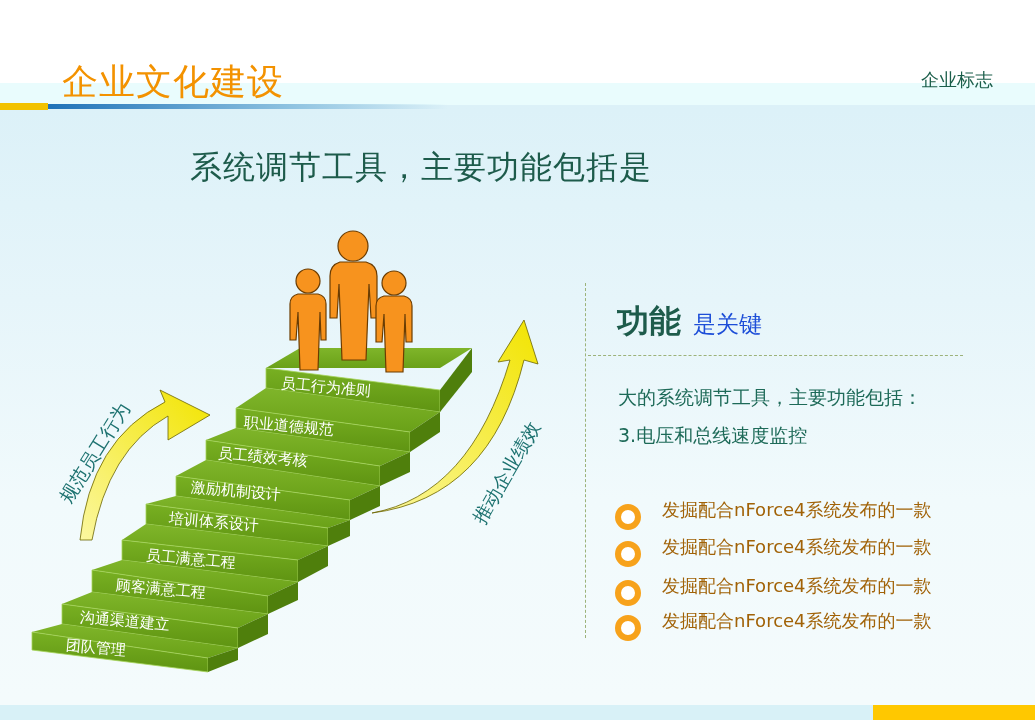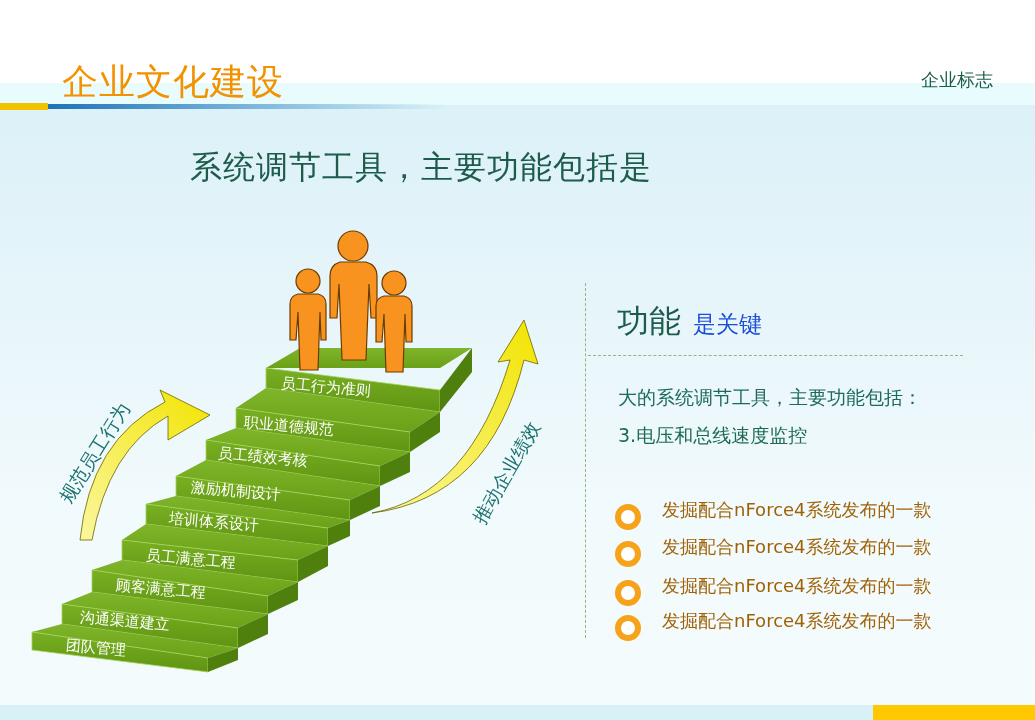--- a/index.html
+++ b/index.html
@@ -16,21 +16,21 @@
   .subtitle{position:absolute;left:190px;top:146px;font-size:32px;color:#1d5b4b;letter-spacing:1px;}
   .bottom-band{position:absolute;left:0;top:705px;width:1035px;height:15px;background:#d8f1f7;}
   .bottom-yellow{position:absolute;left:873px;top:705px;width:162px;height:15px;background:#ffc800;}
 
   .stairs{position:absolute;left:0;top:0;width:560px;height:720px;}
   .step-label{position:absolute;color:#fff;font-size:15px;white-space:nowrap;transform:rotate(5deg);transform-origin:left center;}
   .arrow-label{position:absolute;color:#1d7270;font-size:19px;white-space:nowrap;}
 
   .vdash{position:absolute;left:585px;top:283px;height:355px;border-left:1px dashed #9cb27a;}
   .hdash{position:absolute;left:588px;top:355px;width:375px;border-top:1px dashed #9cb27a;}
-  .fn-title{position:absolute;left:617px;top:300px;font-size:32px;color:#1d5b4b;font-weight:normal;}
+  .fn-title{position:absolute;left:617px;top:300px;font-size:32px;color:#1d5b4b;font-weight:bold;}
   .fn-sub{position:absolute;left:693px;top:309px;font-size:23px;color:#1d4ed8;}
   .para{position:absolute;left:618px;top:378px;width:345px;font-size:19px;line-height:38px;color:#1d6a58;}
   .bullets{position:absolute;left:615px;top:496px;}
   .bullet{position:absolute;left:0;width:350px;height:30px;}
   .ring{position:absolute;left:0;top:8px;width:14px;height:14px;border:6px solid #f7a21b;border-radius:50%;background:#fff;}
   .bullet-text{position:absolute;left:47px;top:2px;font-size:18px;color:#a16207;white-space:nowrap;}
 </style>
 </head>
 <body>
 

